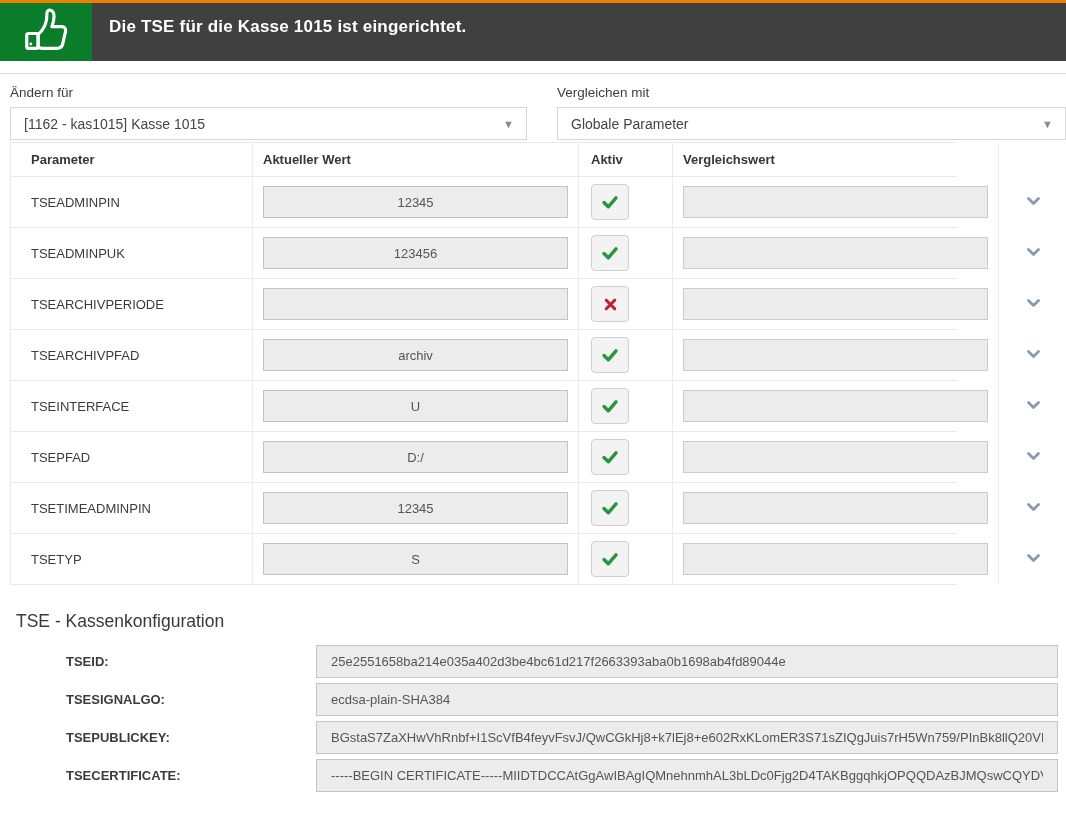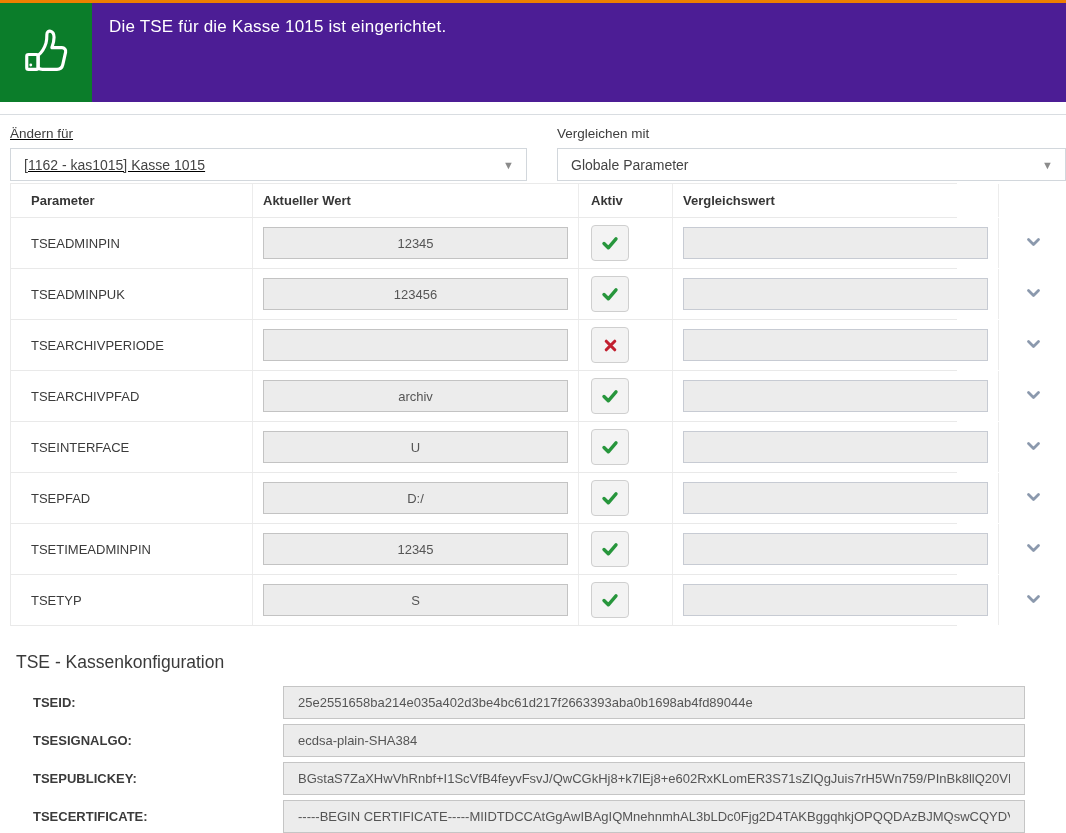--- a/index.html
+++ b/index.html
@@ -1,30 +1,30 @@
 <!DOCTYPE html>
 <html><head>
 <meta charset="utf-8">
 <style>
   * { margin:0; padding:0; box-sizing:border-box; }
   html,body { width:1066px; height:833px; overflow:hidden; background:#fff;
     font-family:"Liberation Sans","DejaVu Sans",sans-serif; }
 
   
   .topline { height:3px; background:#ee7f00; }
-  .banner { height:99px; background:#4c1d95; display:flex; }
+  .banner { height:58px; background:#404040; display:flex;font-weight:bold; }
   .banner-icon-box { width:92px; flex:0 0 92px; background:#0b7d2a;
     display:flex; align-items:center; justify-content:center; }
   .banner-text { color:#fff; font-size:17px; padding:14px 0 0 17px; letter-spacing:.2px; }
 
   .divider { margin-top:12px; border-top:1px solid #d9dde1; }
 
   
   .form-row { display:flex; padding:11px 0 0 10px; }
-  .form-col-left  { width:517px; margin-right:30px;text-decoration:underline; }
+  .form-col-left  { width:517px; margin-right:30px; }
   .form-col-right { flex:1; }
   .field-label { font-size:13.5px; color:#3d3d3d; margin-bottom:7px; }
   .selectbox { position:relative; height:33px; border:1px solid #d2d7dc; background:#fff;
     display:flex; align-items:center; padding-left:13px; font-size:14px; color:#444;
     cursor:pointer; }
   .selectbox .caret { position:absolute; right:12px; top:50%; transform:translateY(-54%);
     font-size:11px; color:#8b8b8b; }
 
   
   .ptable { margin:2px 0 0 10px; width:947px; border-top:1px solid #eaeaea;
@@ -48,21 +48,21 @@
   input.cmp { border-color:#c7cbd3; }
 
   .aktiv-btn { width:38px; height:36px; background:#f3f3f3; border:1px solid #cfcfcf;
     border-radius:4px; display:flex; align-items:center; justify-content:center; cursor:pointer; }
   .ic-check,.ic-x { display:flex; align-items:center; justify-content:center; }
   .chev-btn { background:none; border:none; cursor:pointer; display:flex; align-items:center; }
 
   
   .cfg-title { margin:26px 0 0 16px; font-size:17.5px; color:#3a3a3a; }
   .cfg-rows { margin-top:13px; }
-  .cfg-row { display:flex; align-items:center; padding-left:33px; margin-bottom:5px; }
+  .cfg-row { display:flex; align-items:center; padding-left:66px; margin-bottom:5px; }
   .cfg-label { width:250px; flex:0 0 250px; font-size:13px; font-weight:bold; color:#3b3b3b; }
   .cfg-row input { width:742px; height:33px; background:#ececec; border:1px solid #c5c5c5;
     font-family:inherit; font-size:13px; color:#555; padding:0 14px; outline:none; }
 </style>
 </head>
 <body>
 
 <div class="topline"></div>
 <div class="banner">
   <div class="banner-icon-box">

